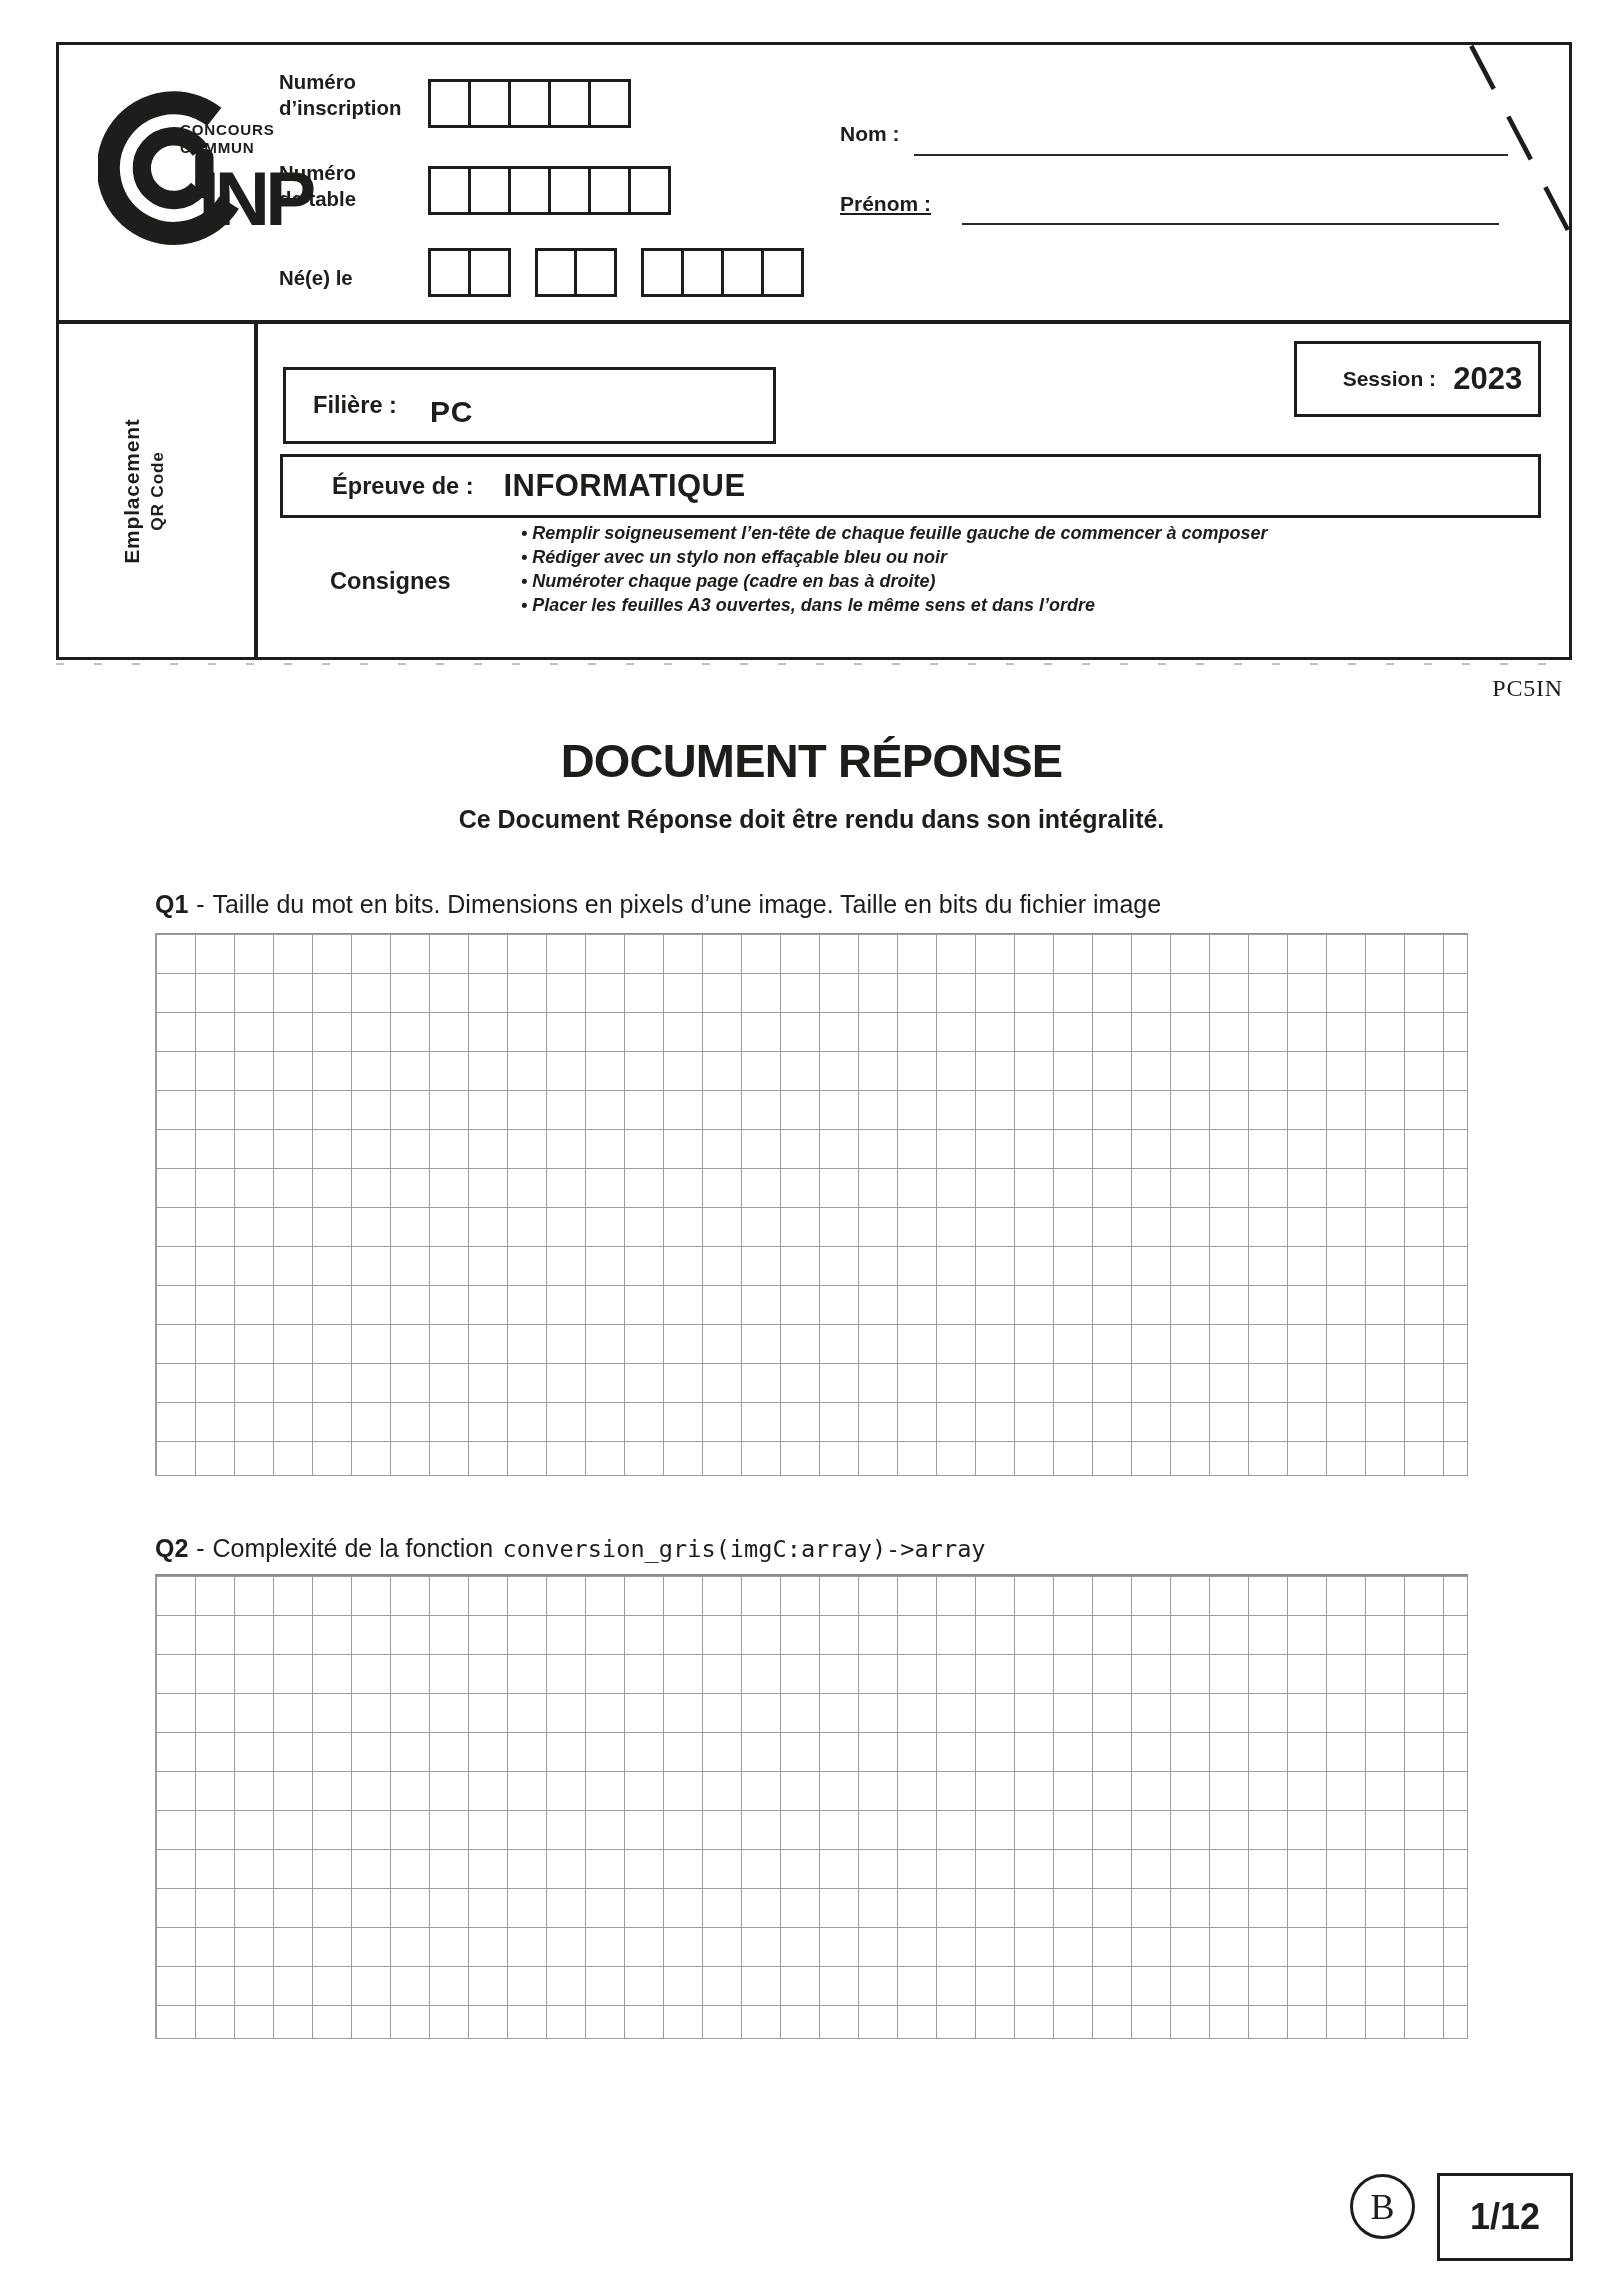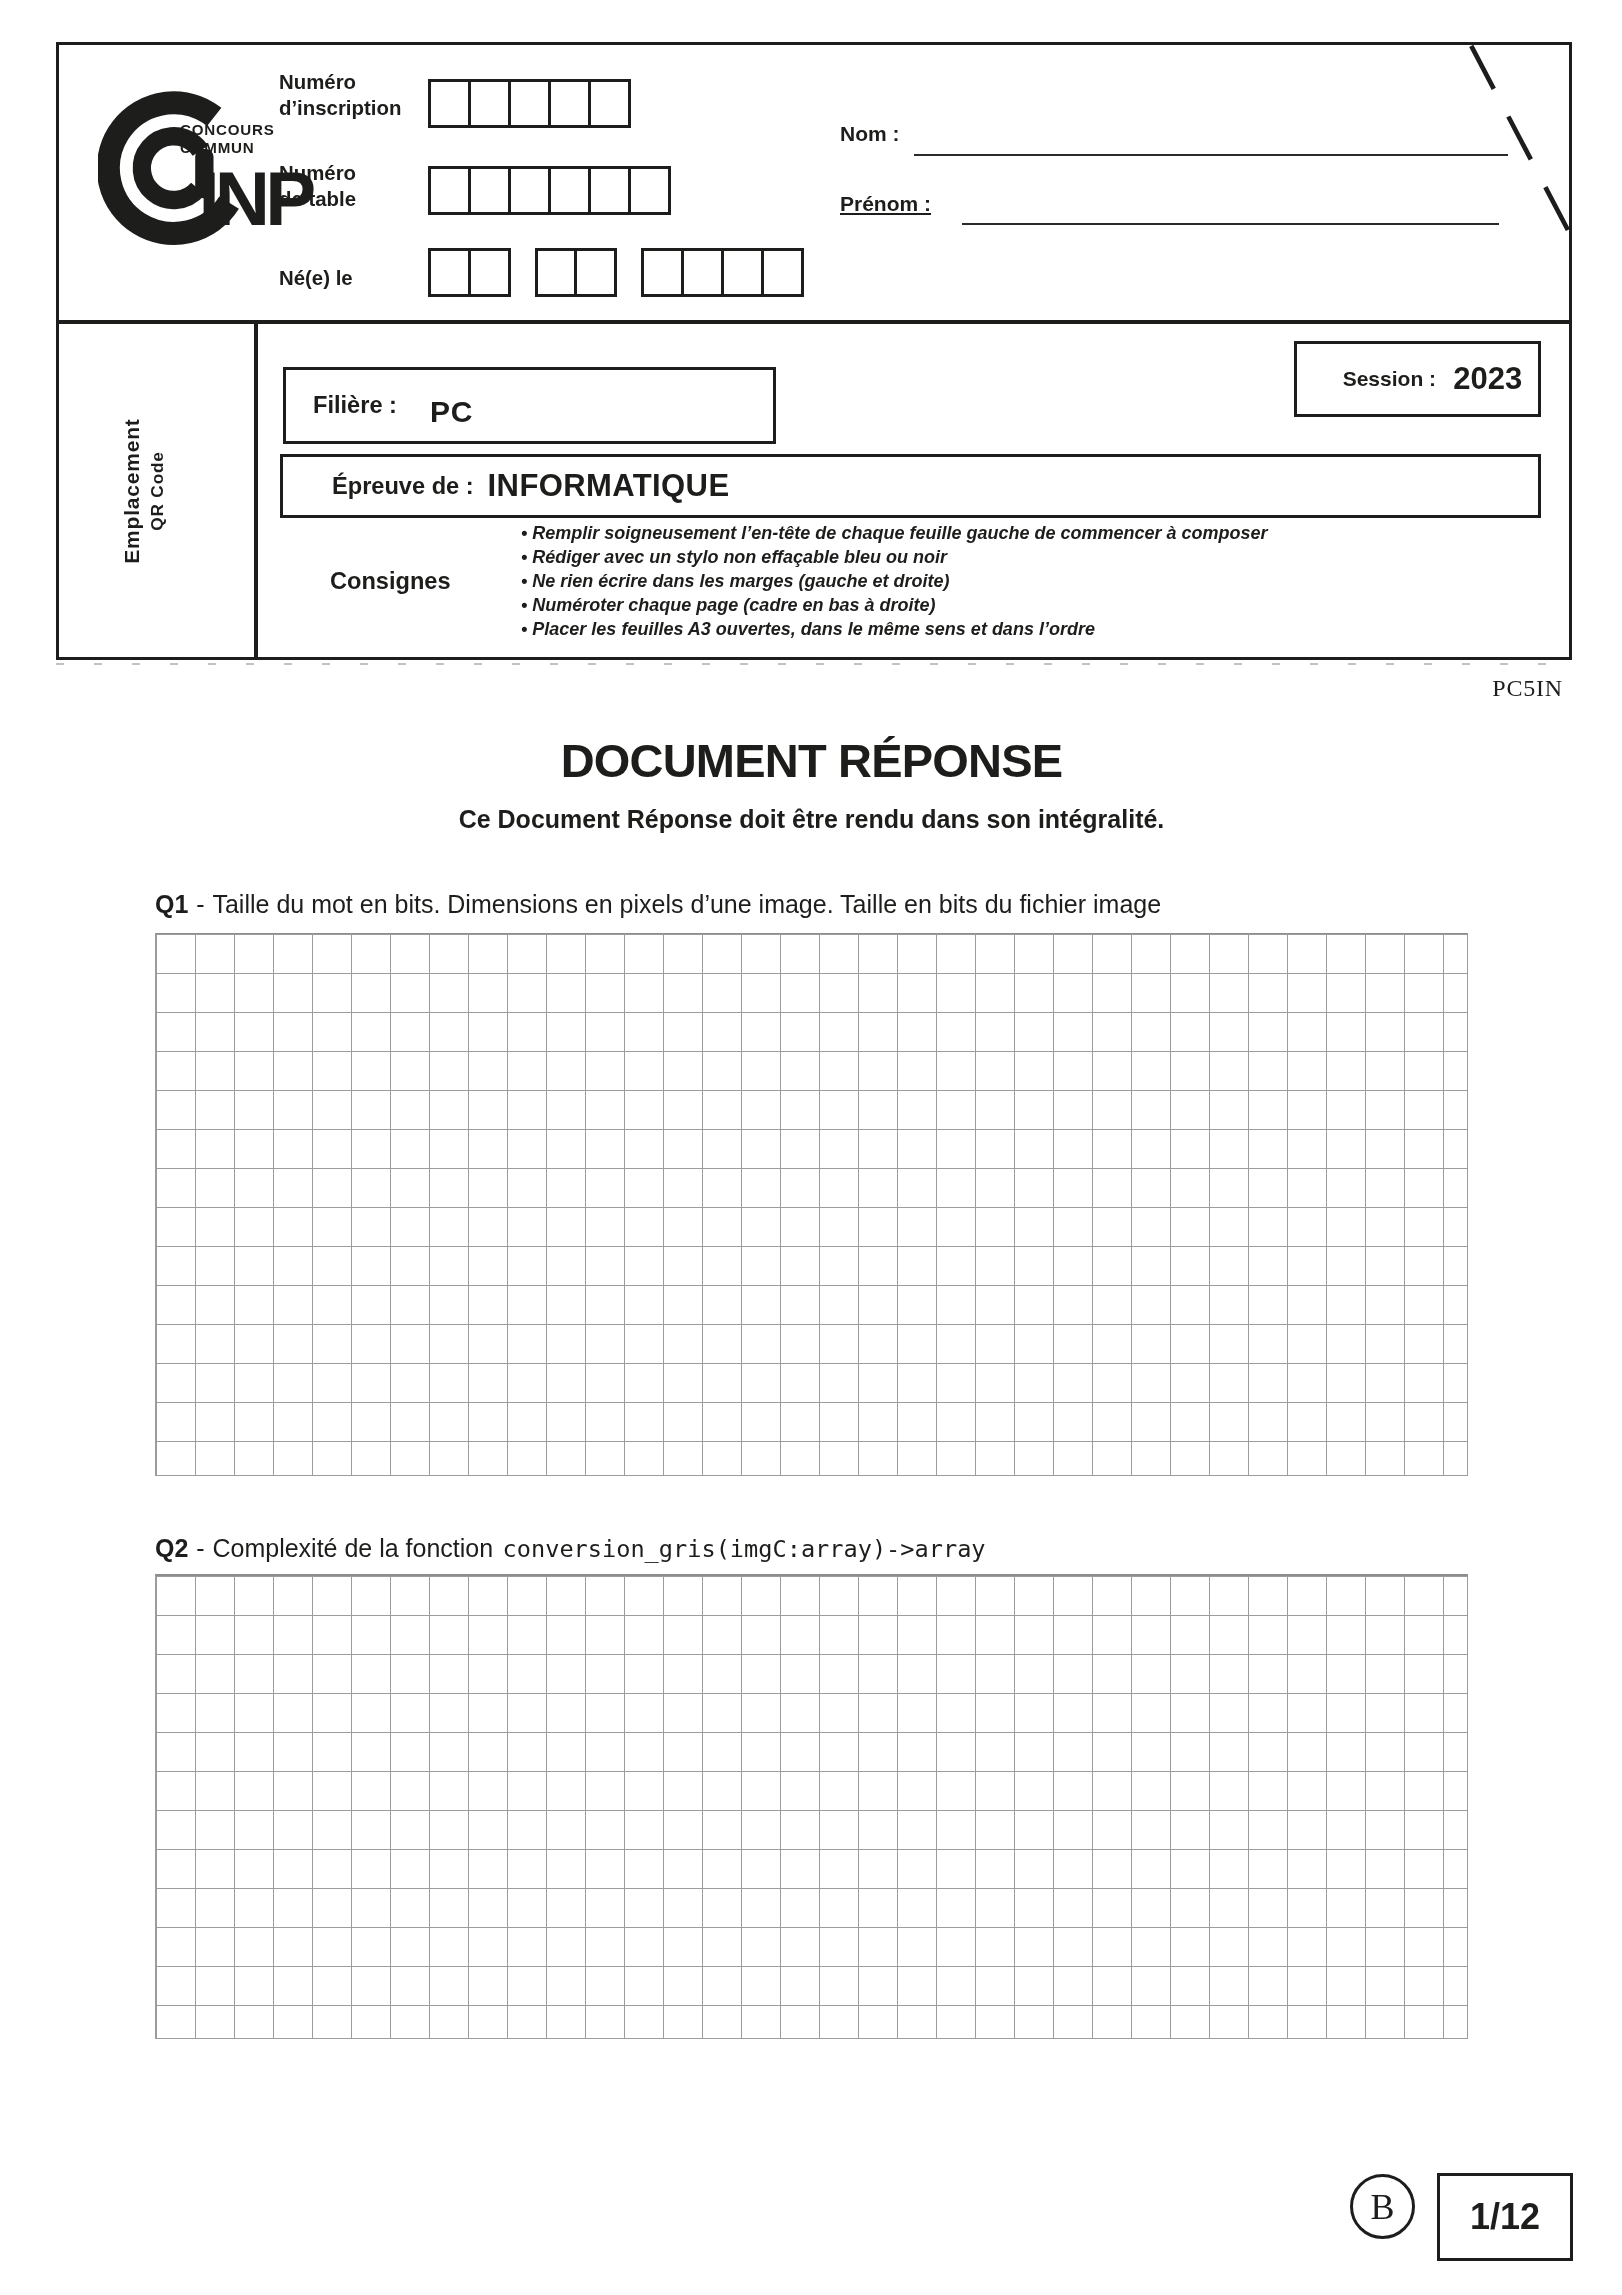--- a/index.html
+++ b/index.html
@@ -48,21 +48,21 @@
   #qr-line1 { font-size:21px; font-weight:800; letter-spacing:0.8px; }
   #qr-line2 { font-size:17.3px; font-weight:800; letter-spacing:0.8px; margin-top:3.1px; }
 
   .frame { border:3.9px solid var(--ink); display:flex; align-items:center; background:#fff; }
   #filiere-box { left:283px; top:367px; width:493px; height:77px; padding-left:27px; gap:33px; }
   #filiere-label { font-size:23.6px; font-weight:800; }
   #filiere-value { font-size:30px; font-weight:800; letter-spacing:0.8px;margin-top:12px; }
   #session-box { left:1294px; top:341px; width:247px; height:76px; justify-content:center; gap:17.3px;padding-left:30px; }
   #session-label { font-size:21px; font-weight:800; }
   #session-value { font-size:31px; font-weight:800; }
-  #epreuve-box { left:280px; top:454px; width:1261px; height:64px; padding-left:49px; gap:14px; }
+  #epreuve-box { left:280px; top:454px; width:1261px; height:64px; padding-left:49px; gap:30px; }
   #epreuve-label { font-size:23.6px; font-weight:800; }
   #epreuve-value { font-size:31px; font-weight:800; letter-spacing:0.4px; }
 
   #consignes-label { left:330px; top:568px; font-size:23.6px; font-weight:800; }
   #consignes-list { left:521px; top:521px; width:1044px; list-style:none; }
   #consignes-list li { font-size:18px; font-weight:700; font-style:italic; line-height:24px; }
   #consignes-list li::before { content:"• "; }
 
   
   #page-code { left:1335px; top:675px; width:228px; text-align:right;
@@ -183,21 +183,20 @@
   </div>
   <div class="abs frame" id="epreuve-box">
     <span id="epreuve-label">Épreuve de :</span>
     <span id="epreuve-value">INFORMATIQUE</span>
   </div>
 
   <div class="abs" id="consignes-label">Consignes</div>
   <ul class="abs" id="consignes-list">
       <li>Remplir soigneusement l’en-tête de chaque feuille gauche de commencer à composer</li>
       <li>Rédiger avec un stylo non effaçable bleu ou noir</li>
-      <li>Ne rien écrire dans les marges (gauche et droite)</li>
       <li>Numéroter chaque page (cadre en bas à droite)</li>
       <li>Placer les feuilles A3 ouvertes, dans le même sens et dans l’ordre</li>
     </ul>
 
   <div class="abs" id="page-code">PC5IN</div>
   <div class="abs" id="doc-title">DOCUMENT RÉPONSE</div>
   <div class="abs" id="doc-subtitle">Ce Document Réponse doit être rendu dans son intégralité.</div>
 
   <div class="abs q-heading" id="q1-heading">
     <span class="q-num">Q1</span><span class="q-sep">-</span><span>Taille du mot en bits. Dimensions en pixels d’une image. Taille en bits du fichier image</span><span class="q-code"></span>

